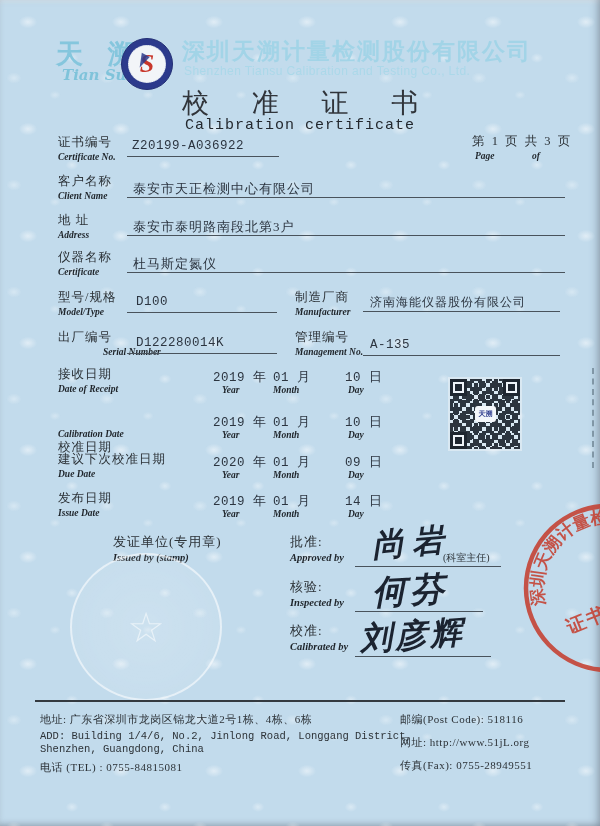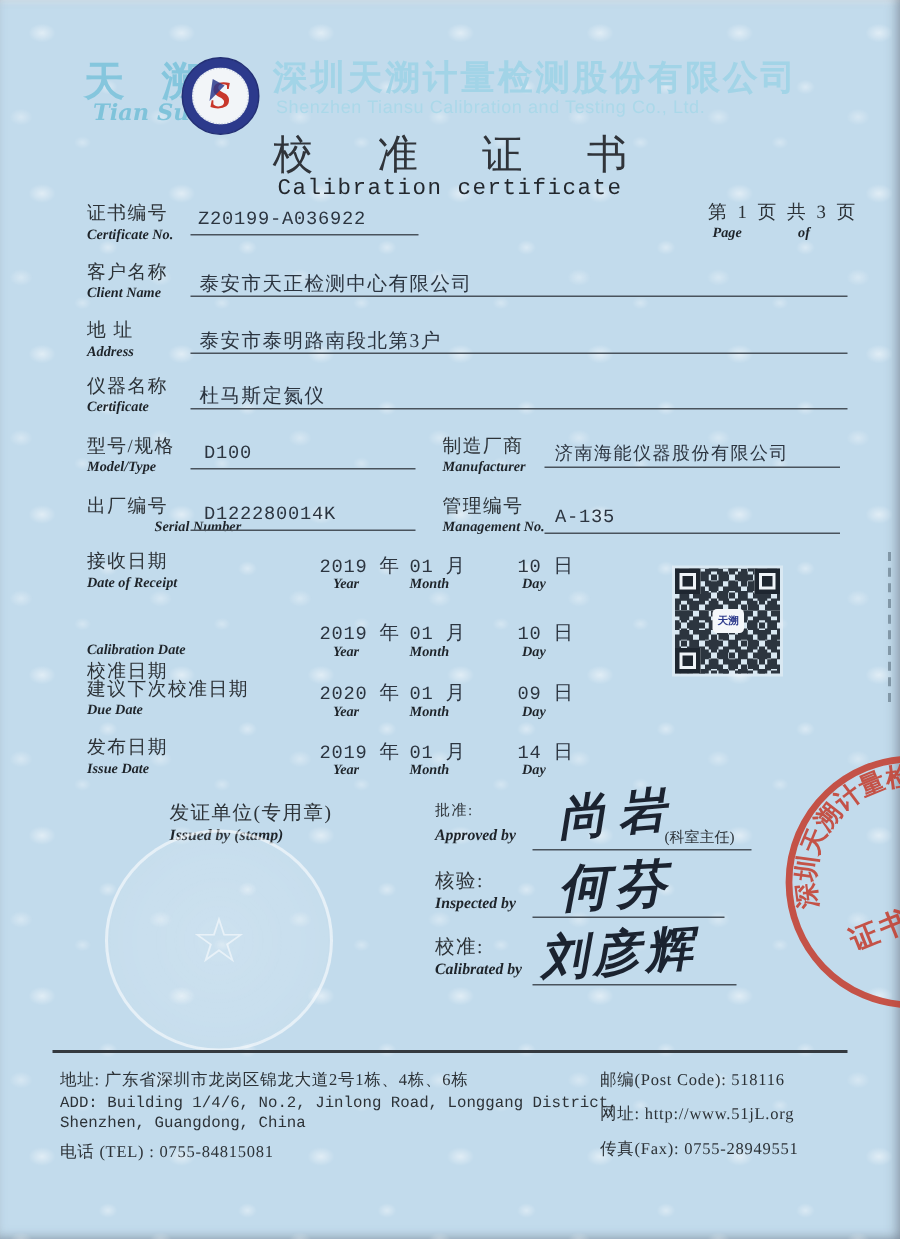--- a/index.html
+++ b/index.html
@@ -178,21 +178,21 @@
         <i></i>
       </div>
     <div class="qr-logo">天溯</div>
   </div>
 
   <div class="abs edge-dash" style="left:592px; top:368px; height:100px;"></div>
 
   <div class="abs lab-cn" style="left:113px; top:533px; font-size:13px;">发证单位(专用章)</div>
   <div class="abs lab-en" style="left:113px; top:552px; font-size:10.5px;">Issued by (stamp)</div>
 
-  <div class="abs lab-cn" style="left:290px; top:533px; font-size:10px;">批准:</div>
+  <div class="abs lab-cn" style="left:290px; top:533px; font-size:13px;">批准:</div>
   <div class="abs lab-en" style="left:290px; top:552px; font-size:10.5px;">Approved by</div>
   <div class="abs sig" style="left:372px; top:521px; font-size:32px; transform:rotate(-5deg); letter-spacing:8px;">尚岩</div>
   <div class="abs sig-note" style="left:443px; top:551px;">(科室主任)</div>
   <div class="abs uline" style="left:355px; top:550px; width:146px; height:17px;"></div>
 
   <div class="abs lab-cn" style="left:290px; top:578px; font-size:13px;">核验:</div>
   <div class="abs lab-en" style="left:290px; top:597px; font-size:10.5px;">Inspected by</div>
   <div class="abs sig" style="left:372px; top:568px; font-size:34px; transform:rotate(-3deg); letter-spacing:4px;">何芬</div>
   <div class="abs uline" style="left:355px; top:595px; width:128px; height:17px;"></div>
 

